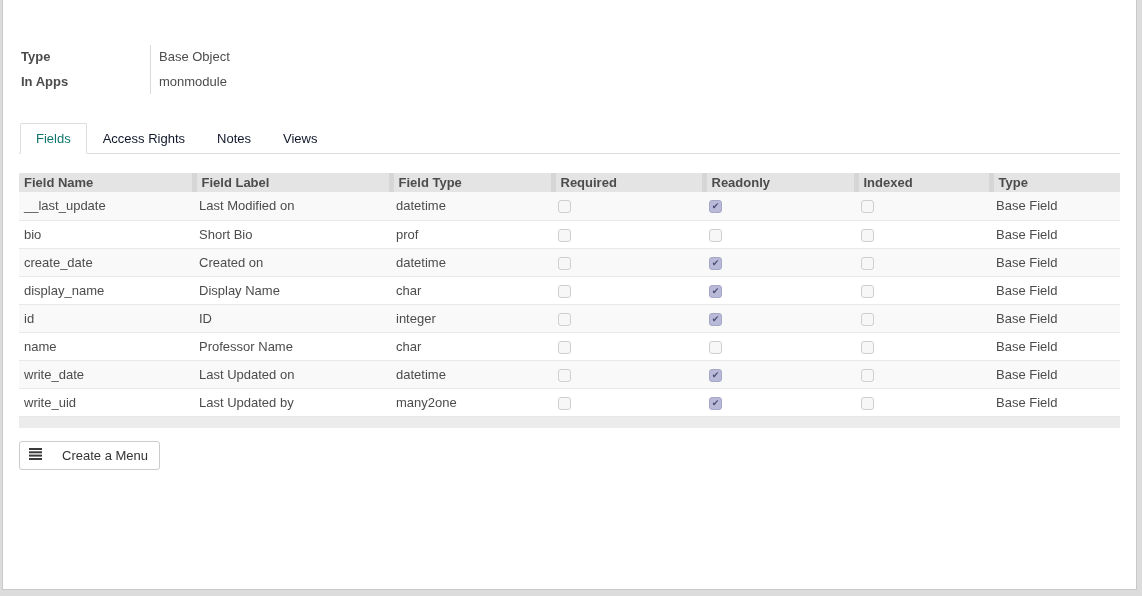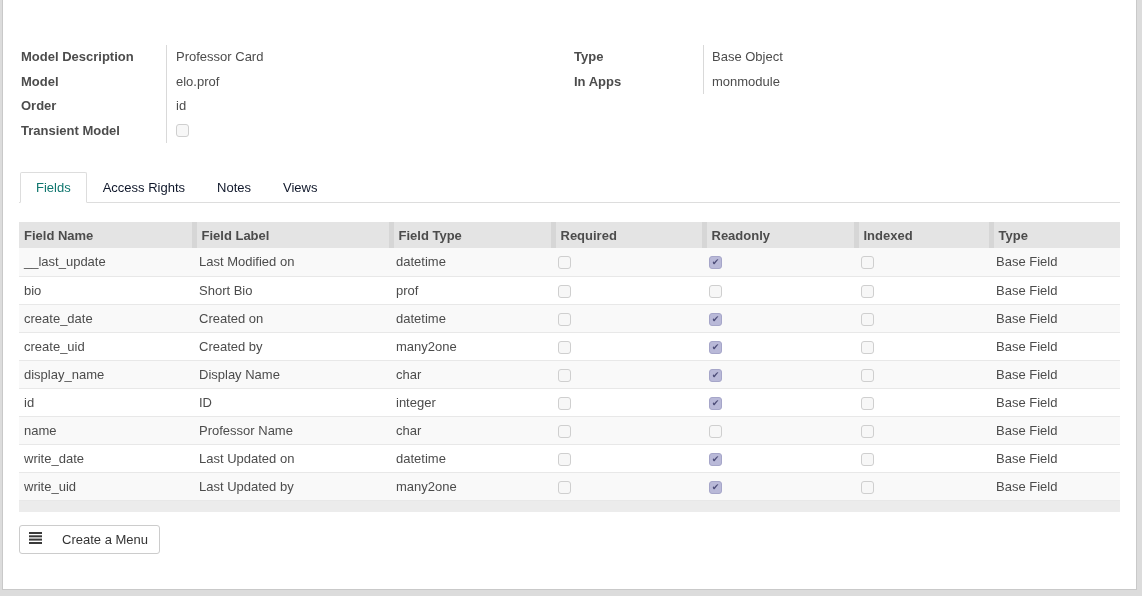--- a/index.html
+++ b/index.html
@@ -56,21 +56,21 @@
   .tab.active {
     color:#0f766e; background:#fff;
     border-color:#ddd; border-bottom-color:#fff;
     border-radius:2px 2px 0 0;
   }
 
   
   .table-wrap { margin-top:19px; }
   table { width:100%; border-collapse:collapse; table-layout:fixed; }
   thead th {
-    background:#e4e4e4; height:26px;
+    background:#e4e4e4; height:19px;
     font-size:13px; font-weight:bold; color:#4c4c4c; text-align:left;
     padding:0 0 0 5px;
     border-left:5px solid #d6d6d6; cursor:pointer;
     overflow:hidden; white-space:nowrap;
   }
   thead th:first-child { border-left:none; }
   th.col-1 { width:175px; } th.col-2 { width:197px; } th.col-3 { width:162px; }
   th.col-4 { width:151px; } th.col-5 { width:152px; } th.col-6 { width:135px; }
   th.col-7 { width:auto; }
   tbody tr { background:#fff; cursor:pointer; }
@@ -94,32 +94,20 @@
   }
   .menu-icon { display:inline-block; }
 </style>
 </head>
 <body>
 
 <div class="sheet">
   <div class="content">
 
     <div class="info-section">
-      <div class="info-group left">
-        <div class="info-label">Model Description</div>
-        <div class="info-value">Professor Card</div>
-        <div class="info-label">Model</div>
-        <div class="info-value">elo.prof</div>
-        <div class="info-label">Order</div>
-        <div class="info-value">id</div>
-        <div class="info-label">Transient Model</div>
-        <div class="info-value">
-          <span class="checkbox"></span>
-        </div>
-      </div>
       <div class="info-group right">
         <div class="info-label">Type</div>
         <div class="info-value">Base Object</div>
         <div class="info-label">In Apps</div>
         <div class="info-value">monmodule</div>
       </div>
     </div>
 
     <div class="tabbar" id="tabbar">
         <a class="tab active">Fields</a>
@@ -157,29 +145,20 @@
               <td>prof</td>
               <td><span class="checkbox"></span></td>
               <td><span class="checkbox"></span></td>
               <td><span class="checkbox"></span></td>
               <td>Base Field</td>
             </tr>
             <tr>
               <td>create_date</td>
               <td>Created on</td>
               <td>datetime</td>
-              <td><span class="checkbox"></span></td>
-              <td><span class="checkbox checked">✔</span></td>
-              <td><span class="checkbox"></span></td>
-              <td>Base Field</td>
-            </tr>
-            <tr>
-              <td>create_uid</td>
-              <td>Created by</td>
-              <td>many2one</td>
               <td><span class="checkbox"></span></td>
               <td><span class="checkbox checked">✔</span></td>
               <td><span class="checkbox"></span></td>
               <td>Base Field</td>
             </tr>
             <tr>
               <td>display_name</td>
               <td>Display Name</td>
               <td>char</td>
               <td><span class="checkbox"></span></td>

